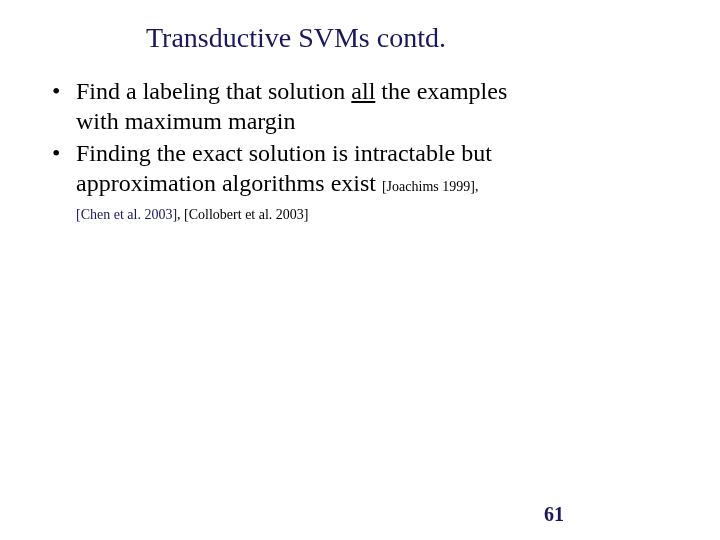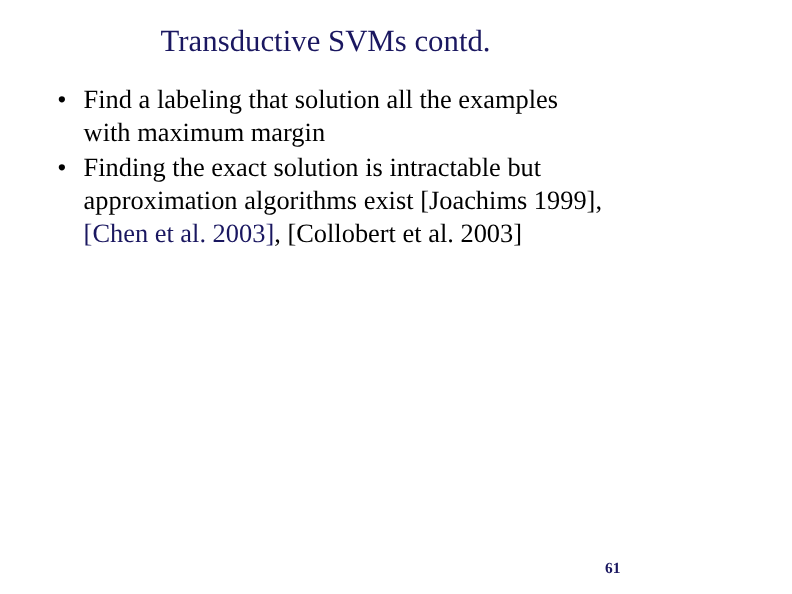--- a/index.html
+++ b/index.html
@@ -35,33 +35,33 @@
       color: #000;
       margin-bottom: 2px;
     }
     .bullets > li::before {
       content: "•";
       position: absolute;
       left: 0;
       top: 0;
       font-size: 24px;
     }
-    .underline { }
-    .cite { font-size: 24px; }
+    .underline { text-decoration: underline; }
+    .cite { font-size: 14px; }
     .cite-dark { color: #1a1760; text-align: right; }
     .refline {
       padding-left: 36px;
       font-size: 21px;
       margin-top: 2px;
     }
     .pagenum {
       position: absolute;
       right: 26px;
       bottom: 14px;
-      font-size: 14px;
+      font-size: 20px;
       font-weight: 700;
       color: #1a1760;
     }
   </style>
 </head>
 <body>
 
 <div class="slide">
   <h1 class="title">Transductive SVMs contd.</h1>
 

